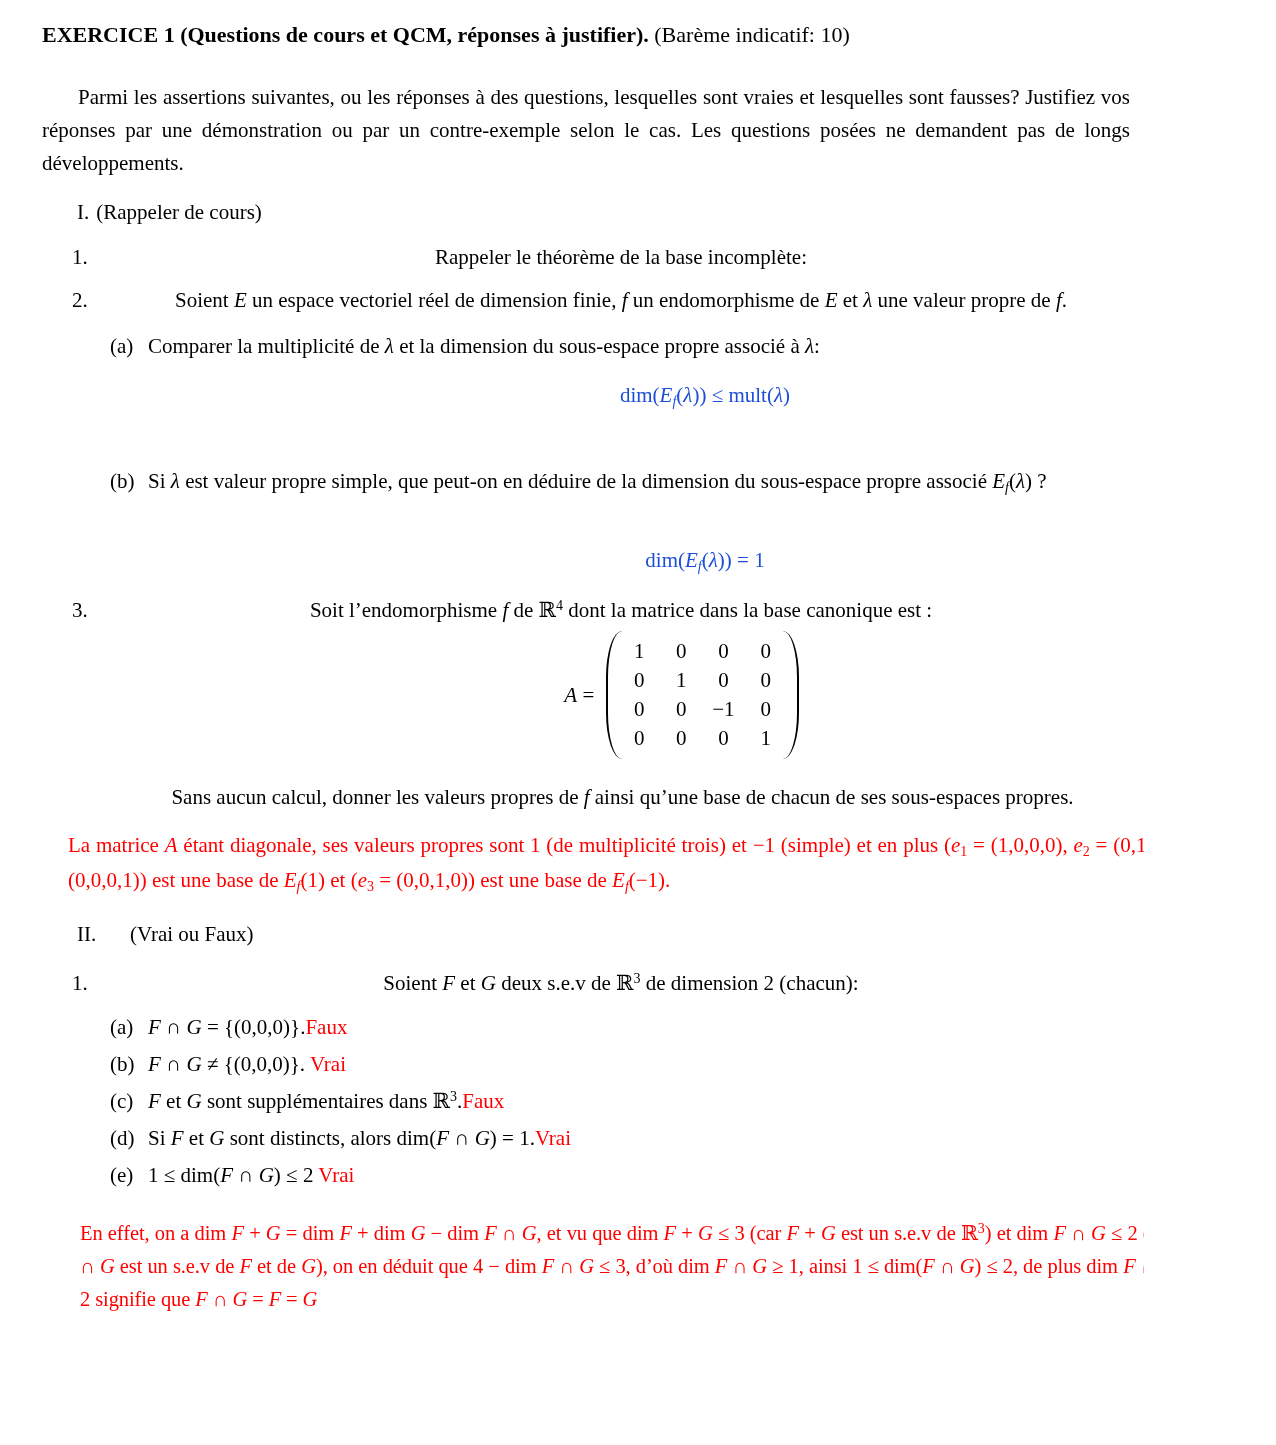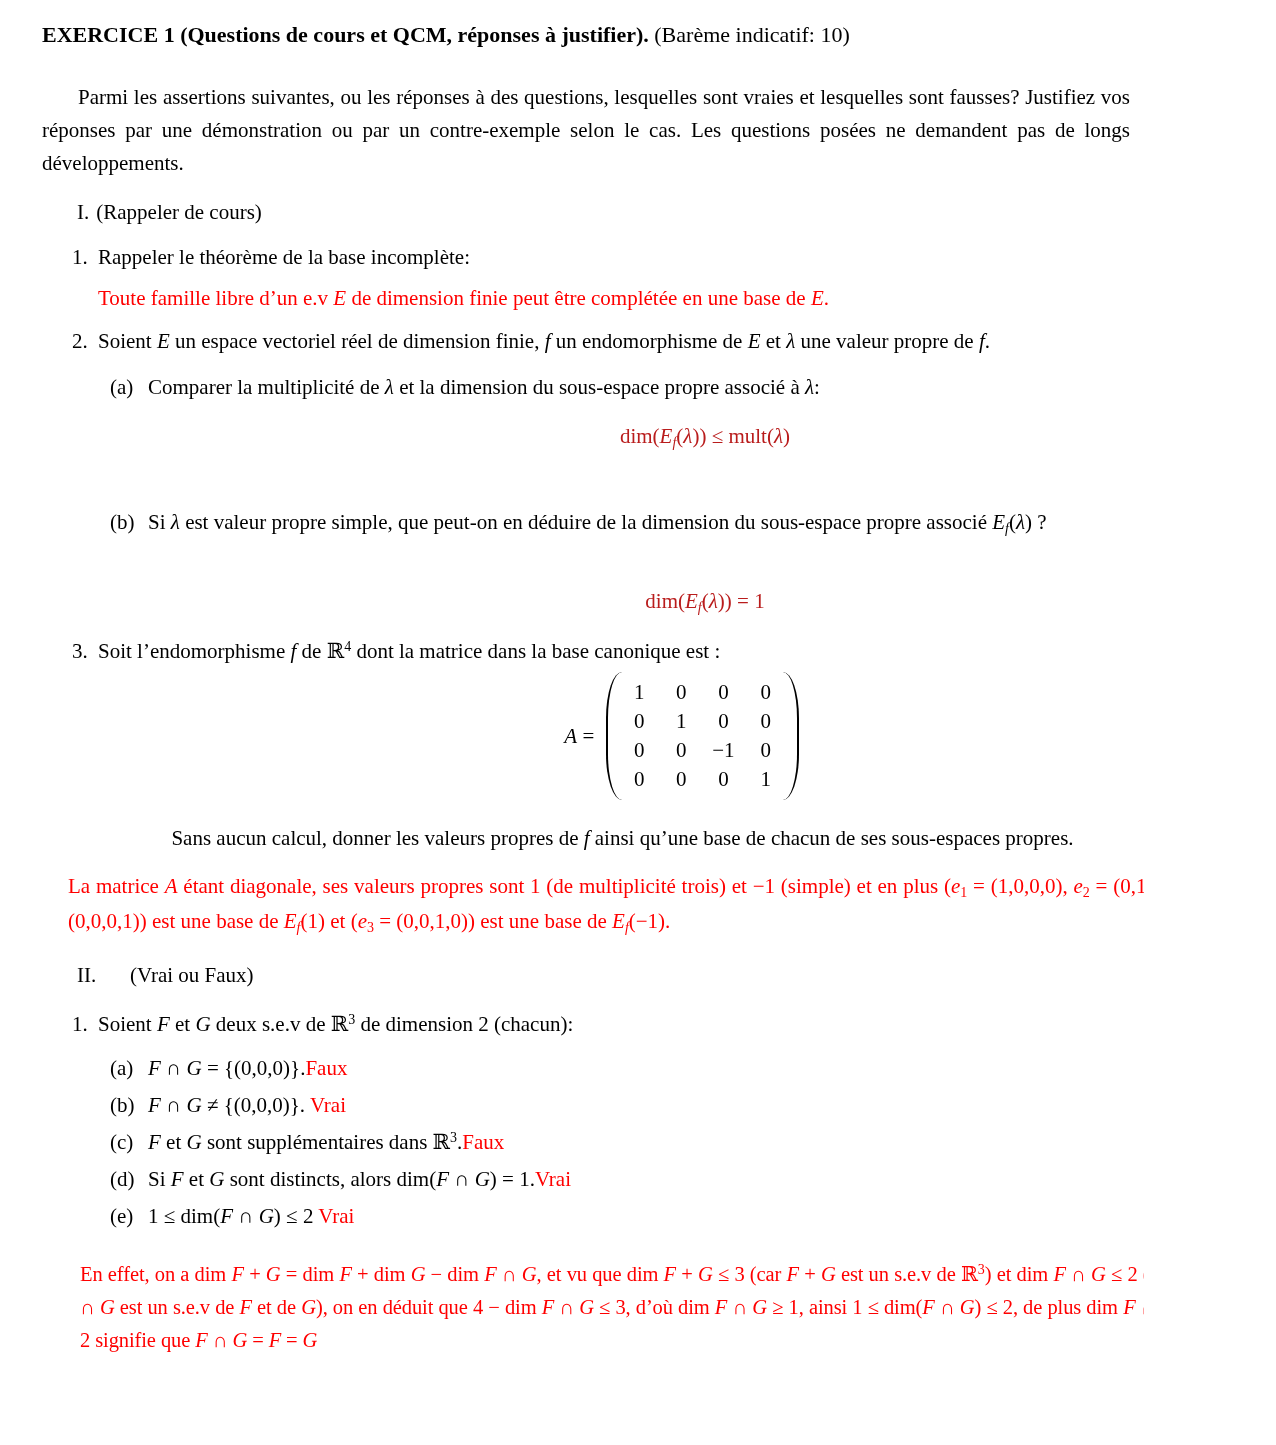--- a/index.html
+++ b/index.html
@@ -17,26 +17,26 @@
   sup{font-size:14px;line-height:0;vertical-align:7px;}
   .b-title{margin:18px 14px 0 42px;font-size:22px;}
   .b-title .tb{font-weight:bold;}
   .b-intro{margin:30px 14px 0 42px;text-indent:36px;text-align:justify;}
   .sec-head{margin-left:77px;}
   .sec-head .sec-label{margin-right:7px;}
   .sec-head.sec2{}
   .sec-head.sec2 .sec-label{display:inline-block;min-width:46px;margin-right:7px;}
   .item{display:flex;margin-left:72px;}
   .item > .lbl{flex:none;width:26px;}
-  .item > .txt{flex:1;}
+  .item > .txt{flex:1;text-align:center;}
   .subitem{display:flex;margin-left:110px;}
   .subitem > .lbl{flex:none;width:38px;}
   .subitem > .txt{flex:1;}
   .ans-line{margin-left:98px;color:#ff0000;}
-  .formula{margin-left:148px;width:1114px;text-align:center;color:#b91c1c;}
+  .formula{margin-left:148px;width:1114px;text-align:center;color:#1d4ed8;}
   .note-line{margin-left:150px;color:#ff0000;}
   .matrix-line{margin-left:101px;width:1161px;display:flex;justify-content:center;align-items:center;}
   .mat-label{margin-right:12px;}
   .mat-grid{display:grid;grid-template-columns:repeat(4,auto);column-gap:20px;
             padding:6px 6px;text-align:center;line-height:29px;}
   .mat-grid span{min-width:22px;}
   .paren{width:14px;align-self:stretch;}
   .paren.l{border-left:2.5px solid #000;border-radius:16px 0 0 16px / 46px 0 0 46px;}
   .paren.r{border-right:2.5px solid #000;border-radius:0 16px 16px 0 / 0 46px 46px 0;}
   .follow-line{margin-left:101px;}
@@ -58,21 +58,20 @@
 
   <div class="sec-head sec1" style="margin-top:16px;">
     <span class="sec-label">I.</span><span>(Rappeler de cours)</span>
   </div>
 
   <div class="item" style="margin-top:12px;">
     <span class="lbl">1.</span>
     <div class="txt">Rappeler le théorème de la base incomplète:</div>
   </div>
 
-  <div class="ans-line" style="margin-top:8px;">Toute famille libre d’un e.v <i>E</i> de dimension finie peut être complétée en une base de <i>E</i>.</div>
 
   <div class="item" style="margin-top:10px;">
     <span class="lbl">2.</span>
     <div class="txt">Soient <i>E</i> un espace vectoriel réel de dimension finie, <i>f</i> un endomorphisme de <i>E</i> et <i>λ</i> une valeur propre de <i>f</i>.</div>
   </div>
 
   <div class="subitem" style="margin-top:13px;">
     <span class="lbl">(a)</span>
     <div class="txt">Comparer la multiplicité de <i>λ</i> et la dimension du sous-espace propre associé à <i>λ</i>:</div>
   </div>

